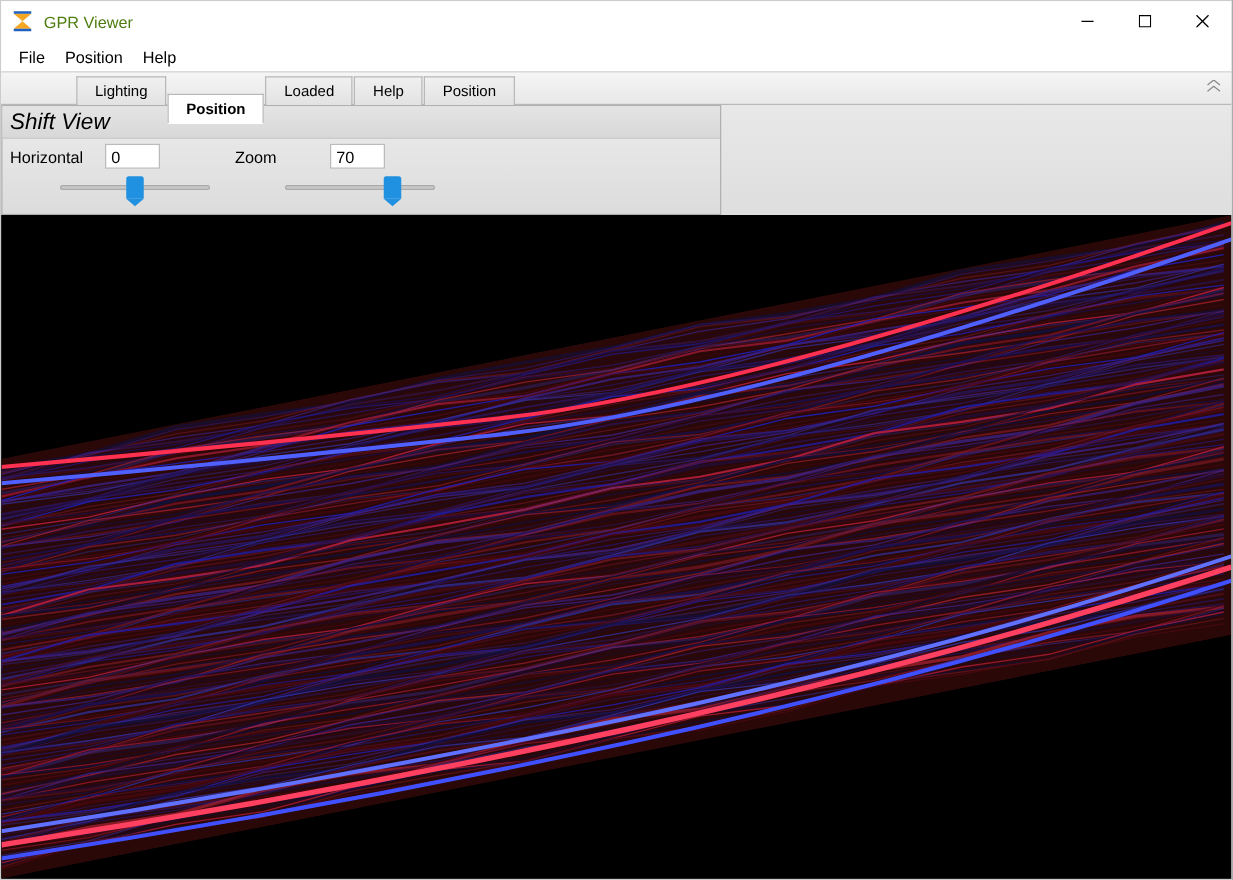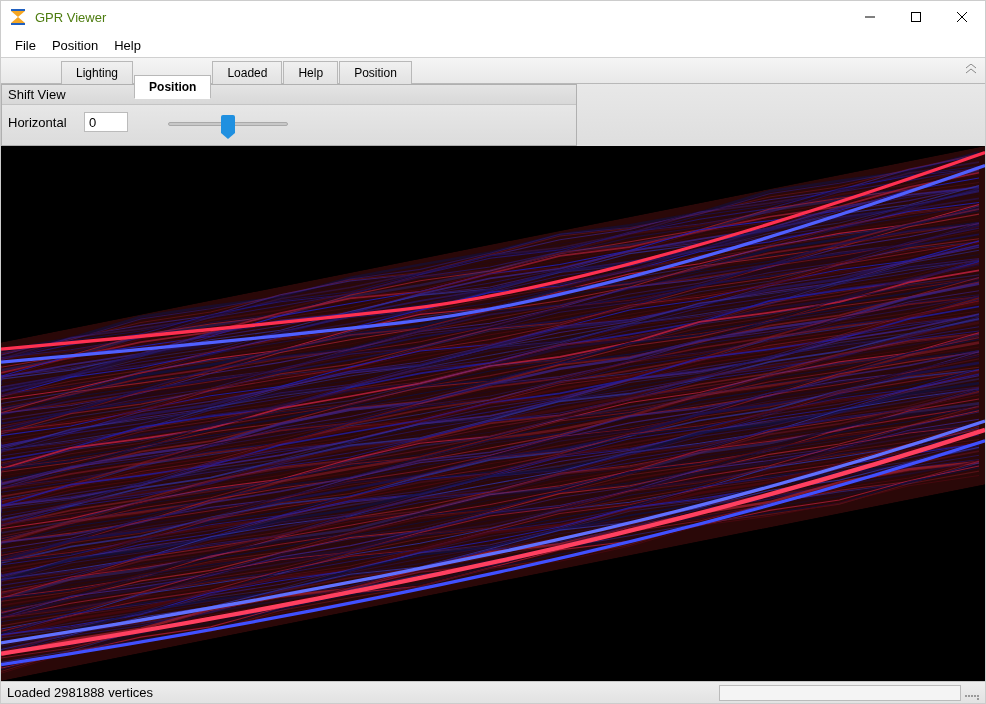--- a/index.html
+++ b/index.html
@@ -20,23 +20,23 @@
 
 
 .tab-strip { height: 27px; background: linear-gradient(to bottom, #f5f5f5, #e8e8e8); border-top: 1px solid #d0d0d0; border-bottom: 1px solid #b8b8b8; display: flex; align-items: flex-end; padding-left: 60px; position: relative; }
 .tab { padding: 4px 14px; font-size: 12px; border: 1px solid #b8b8b8; border-bottom: none; background: linear-gradient(to bottom, #f0f0f0, #e2e2e2); margin-right: 1px; cursor: pointer; position: relative; top: 1px; }
 .tab.active { background: #fff; font-weight: bold; border-bottom: 1px solid #fff; z-index: 2; top: 16px; }
 .chevrons { position: absolute; right: 8px; top: 6px; color: #999; font-size: 10px; cursor: pointer; }
 
 
 .panel-area { background: linear-gradient(to bottom, #e8e8e8, #dedede); padding: 0; }
 .panel { width: 576px; border: 1px solid #b0b0b0; background: linear-gradient(to bottom, #ececec, #dcdcdc); }
-.panel-header { font-size: 13px; padding: 2px 6px; background: linear-gradient(to bottom, #e4e4e4, #d8d8d8); border-bottom: 1px solid #c4c4c4; }
+.panel-header { font-size: 18px; padding: 2px 6px; background: linear-gradient(to bottom, #e4e4e4, #d8d8d8); border-bottom: 1px solid #c4c4c4; font-style: italic; }
 .panel-body { display: flex; padding: 4px 6px 10px; gap: 0; }
-.ctrl { display: flex; flex-direction: row; margin-right: 20px; }
+.ctrl { display: flex; flex-direction: column; margin-right: 20px; }
 .ctrl-row { display: flex; align-items: center; gap: 6px; }
 .ctrl-label { font-size: 13px; width: 70px; }
 .ctrl-val { width: 44px; height: 20px; border: 1px solid #bbb; background: #fff; font-size: 13px; text-align: left; padding: 1px 4px; display: flex; align-items: center; }
 .slider-wrap { margin-top: 4px; padding-left: 40px; }
 .slider { width: 120px; height: 22px; position: relative; }
 .slider-track { position: absolute; left: 0; right: 0; top: 9px; height: 4px; background: #c8c8c8; border: 1px solid #aaa; border-radius: 2px; }
 .slider-thumb { position: absolute; top: 2px; width: 14px; height: 18px; background: #2090e0; border-radius: 2px 2px 0 0; cursor: pointer; }
 .slider-thumb::after { content: ""; position: absolute; bottom: -6px; left: 0; border-left: 7px solid transparent; border-right: 7px solid transparent; border-top: 6px solid #2090e0; }
 
 
@@ -116,20 +116,32 @@
           </div>
           <div class="slider-wrap">
             <div class="slider">
               <div class="slider-track"></div>
               <div class="slider-thumb" style="left:50%;margin-left:-7px;"></div>
             </div>
           </div>
         </div>
 
 
+        <div class="ctrl">
+          <div class="ctrl-row">
+            <span class="ctrl-label">Zoom</span>
+            <span class="ctrl-val">70</span>
+          </div>
+          <div class="slider-wrap">
+            <div class="slider">
+              <div class="slider-track"></div>
+              <div class="slider-thumb" style="left:72%;margin-left:-7px;"></div>
+            </div>
+          </div>
+        </div>
 
       </div>
     </div>
   </div>
 
   <div class="canvas-area">
     <svg viewBox="0 0 986 490" preserveAspectRatio="none">
       <rect width="986" height="490" fill="#000"></rect>
       <defs>
         <clipPath id="band">
@@ -366,26 +378,14 @@
         <path d="M0,186 Q200,170 400,150 T986,6" stroke="#ff3050" stroke-width="3" fill="none"></path>
         <path d="M0,198 Q200,182 400,162 T986,18" stroke="#5060ff" stroke-width="3" fill="none"></path>
 
         <path d="M0,465 Q250,430 500,380 T986,260" stroke="#ff4060" stroke-width="4" fill="none"></path>
         <path d="M0,455 Q250,420 500,372 T986,252" stroke="#6070ff" stroke-width="3" fill="none"></path>
         <path d="M0,475 Q250,440 500,390 T986,270" stroke="#4050ff" stroke-width="3" fill="none"></path>
       </g>
     </svg>
   </div>
 
-  <div class="statusbar">
-    <span class="status-text">Loaded 2981888 vertices</span>
-    <div class="status-well"></div>
-    <div class="grip">
-      <span></span>
-        <span></span>
-        <span></span>
-        <span></span>
-        <span></span>
-        <span></span>
-    </div>
-  </div>
 
 </div>
 
 </body></html>

